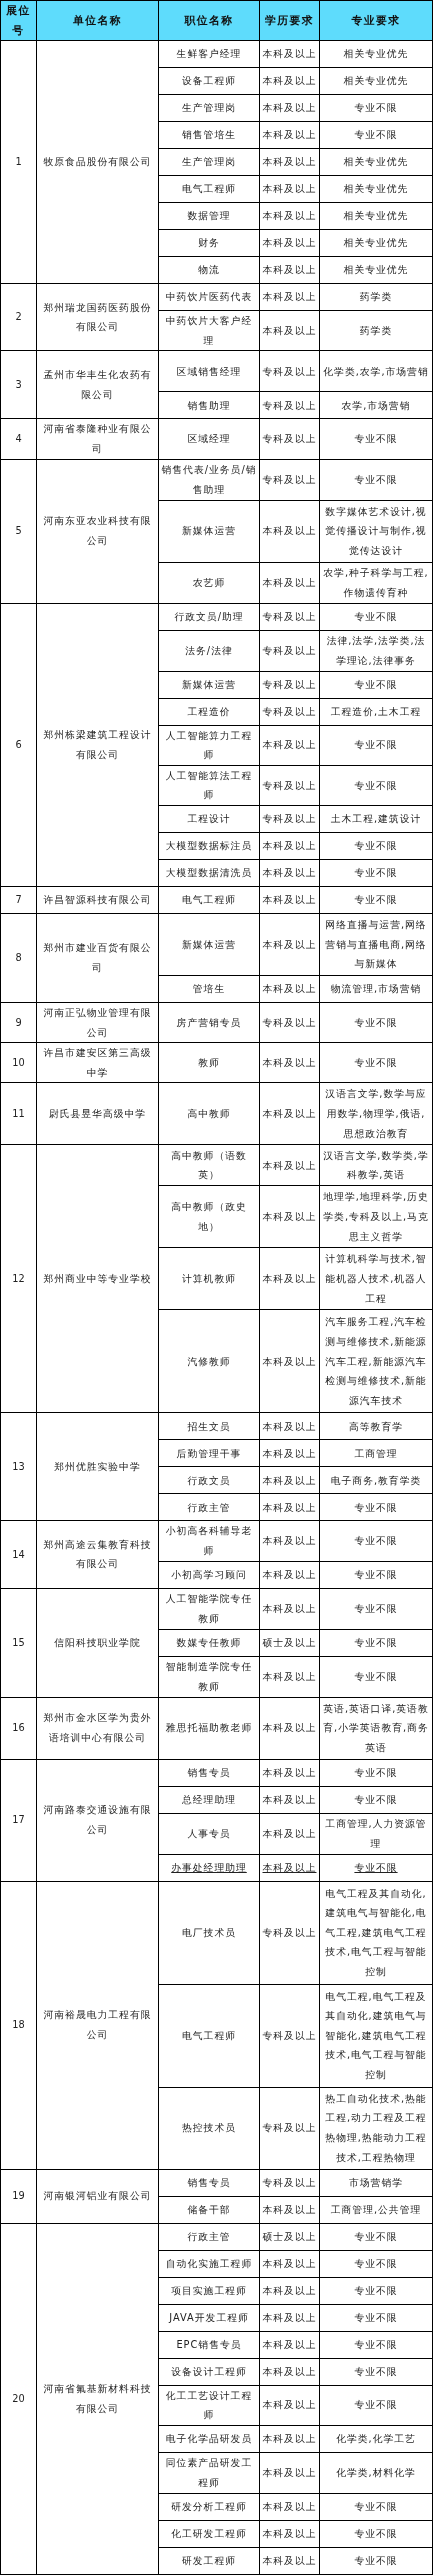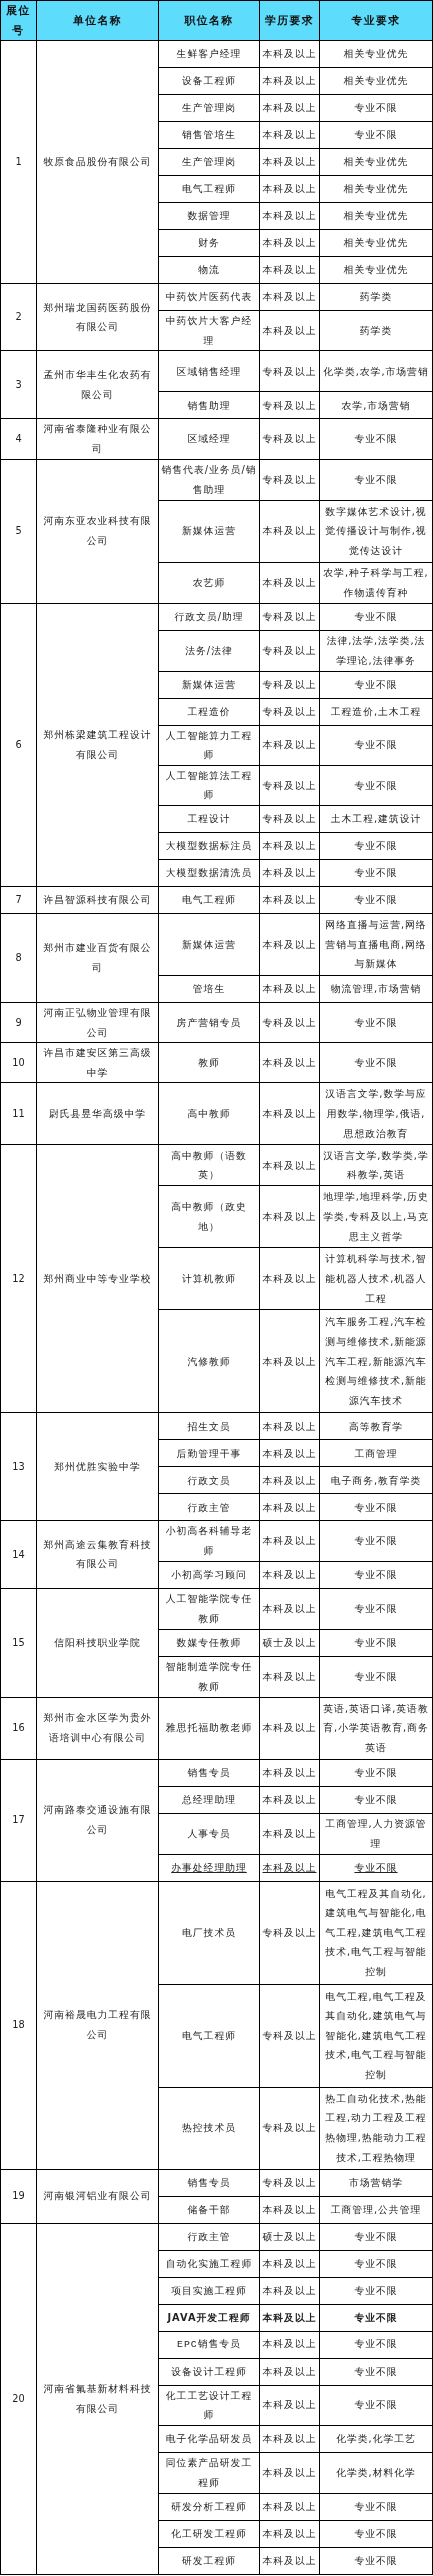--- a/index.html
+++ b/index.html
@@ -382,26 +382,26 @@
       <tr style="height: 27px;">
         <td>自动化实施工程师</td>
         <td>本科及以上</td>
         <td class="major">专业不限</td>
       </tr>
       <tr style="height: 27px;">
         <td>项目实施工程师</td>
         <td>本科及以上</td>
         <td class="major">专业不限</td>
       </tr>
-      <tr style="height: 27px; font-weight: bold;">
+      <tr style="height: 27px;">
         <td>JAVA开发工程师</td>
         <td>本科及以上</td>
         <td class="major">专业不限</td>
       </tr>
-      <tr style="height: 27px; font-family: Liberation Mono, monospace;">
+      <tr style="height: 27px;">
         <td>EPC销售专员</td>
         <td>本科及以上</td>
         <td class="major">专业不限</td>
       </tr>
       <tr style="height: 27px;">
         <td>设备设计工程师</td>
         <td>本科及以上</td>
         <td class="major">专业不限</td>
       </tr>
       <tr style="height: 27px;">

